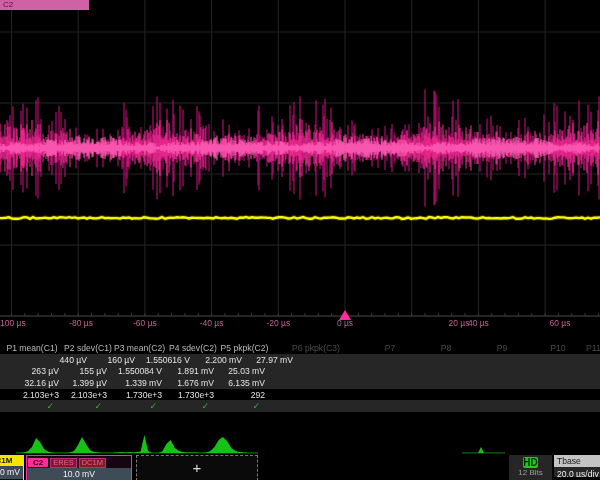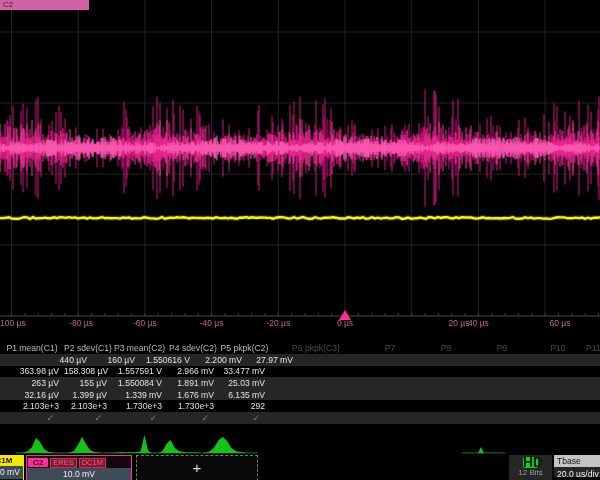--- a/index.html
+++ b/index.html
@@ -35,21 +35,21 @@
   #c2-badges{display:flex;gap:2px;height:11px;align-items:center;padding:1px 1px 0 1px;}
   #c2-label{background:#ff2d9b;color:#33000f;font-size:8px;font-weight:bold;line-height:9px;
       padding:0 5px;border-radius:1px;}
   .c2-mini-badge{border:1px solid #c2297f;color:#ee5fae;font-size:7.5px;line-height:8px;
       padding:0 2px;background:#7f1d1d;}
   #c2-box .desc-value{text-align:center;}
   #add-trace-box{left:136px;width:122px;height:26px;border:1px dashed #777;background:#0a0a0a;
       color:#d8d8d8;font-size:15px;text-align:center;line-height:24px;}
   #hd-box{left:509px;width:43px;height:26px;background:#262626;text-align:center;}
   #hd-badge{margin:2px auto 0 auto;width:15px;height:11px;background:#1ecc1e;color:#042604;
-      font-size:14px;font-weight:bold;line-height:11px;border-radius:2px;}
+      font-size:10px;font-weight:bold;line-height:11px;border-radius:2px;}
   #hd-bits{color:#9c9c9c;font-size:8px;line-height:9px;}
   #tbase-box{left:554px;width:46px;height:22px;overflow:hidden;}
   #tbase-header{height:12px;background:#c4c4c4;color:#141414;font-size:8.6px;line-height:12px;
       padding-left:3px;white-space:nowrap;}
   #tbase-value{height:14px;background:#262626;color:#efefef;font-size:8.6px;line-height:14px;
       padding-left:3px;white-space:nowrap;}
 </style>
 </head>
 <body>
 
@@ -159,33 +159,20 @@
       <div class="m-cell m-val">1.550616 V</div>
       <div class="m-cell m-val">2.200 mV</div>
       <div class="m-cell m-val">27.97 mV</div>
       <div class="m-cell m-val"></div>
       <div class="m-cell m-val"></div>
       <div class="m-cell m-val"></div>
       <div class="m-cell m-val"></div>
       <div class="m-cell m-val"></div>
       <div class="m-cell m-val"></div>
     </div>
-    <div class="m-row">
-      <div class="m-cell m-val">363.98 µV</div>
-      <div class="m-cell m-val">158.308 µV</div>
-      <div class="m-cell m-val">1.557591 V</div>
-      <div class="m-cell m-val">2.966 mV</div>
-      <div class="m-cell m-val">33.477 mV</div>
-      <div class="m-cell m-val"></div>
-      <div class="m-cell m-val"></div>
-      <div class="m-cell m-val"></div>
-      <div class="m-cell m-val"></div>
-      <div class="m-cell m-val"></div>
-      <div class="m-cell m-val"></div>
-    </div>
     <div class="m-row" style="background: rgb(38, 38, 38);">
       <div class="m-cell m-val">263 µV</div>
       <div class="m-cell m-val">155 µV</div>
       <div class="m-cell m-val">1.550084 V</div>
       <div class="m-cell m-val">1.891 mV</div>
       <div class="m-cell m-val">25.03 mV</div>
       <div class="m-cell m-val"></div>
       <div class="m-cell m-val"></div>
       <div class="m-cell m-val"></div>
       <div class="m-cell m-val"></div>

